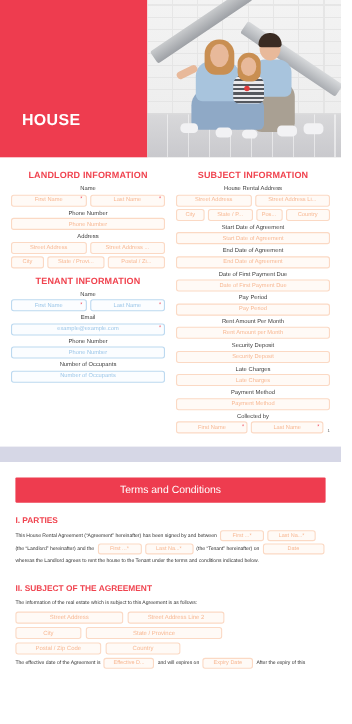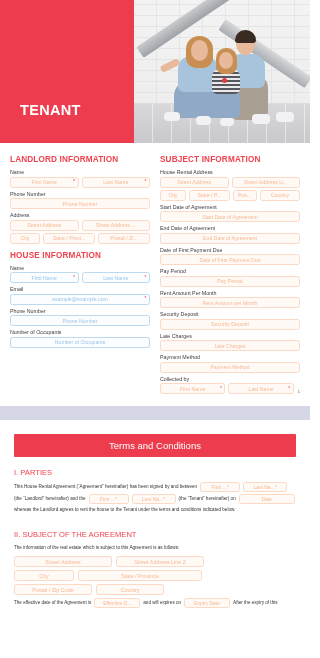--- a/index.html
+++ b/index.html
@@ -47,21 +47,21 @@
   .shirt-b{background:#a8c4dd;}
   .jeans{background:#8fa9c6;}
   .khaki{background:#a9a093;}
   .hair-d{background:#3a2b22;}
   .hair-l{background:#c98f52;}
   .stripe{background:repeating-linear-gradient(0deg,#55585e 0 2px,#e9e9ec 2px 4px);}
   .shoe{background:#f2f2f4;border-radius:4px;}
 
   
   .cols { display: flex; padding: 8px 10px 10px 10px; gap: 10px; }
-  .col { width: 140px; }
+  .col { width: 140px; text-align: center; }
   .sec-title { font-size: 8.2px; font-weight: bold; letter-spacing: .15px;
                margin: 4px 0 5px 0; }
   .sec-red { color: #f0434f; }
   .fld-label { font-size: 5.3px; color: #3b3b3b; margin: 3px 0 1.5px 0; }
   .row { display: flex; gap: 3px; margin-bottom: 2px; }
   .inp {
     height: 11px; border-radius: 2.5px; display: flex;
     align-items: center; justify-content: center;
     font-size: 5.2px; position: relative; flex: 1;
   }
@@ -73,21 +73,21 @@
 
   
   .gap { height: 14px; background: #d6d7e6; width: 310px; }
 
   
   .terms-page { padding: 14px 14px 0 14px; background:#fff; }
   .terms-banner {
     background: #ee3c4f; color: #fff; text-align: center;
     font-size: 9.5px; padding: 6px 0; border-radius: 1px; margin-bottom: 11px;
   }
-  .clause-h { color: #f0434f; font-size: 7.6px; font-weight: normal; margin: 6px 0 5px; }
+  .clause-h { color: #f0434f; font-size: 7.6px; font-weight: bold; margin: 6px 0 5px; }
   .para { font-size: 4.6px; color: #333; line-height: 1.75; }
   .inline-wrap { display: flex; flex-wrap: wrap; align-items: center;
                  gap: 2px 3px; font-size: 4.6px; color: #333; line-height: 1.75; }
   .inp-s { height: 10px; border: 1px solid #fbd9c4; background: #fffaf6;
            border-radius: 2.5px; color: #f7b893; font-size: 5px;
            display: flex; align-items: center; justify-content: center;
            position: relative; padding: 0 4px; }
   .w-first { width: 40px; } .w-last { width: 44px; }
   .w-date  { width: 56px; } .w-eff { width: 46px; }
   .addr-row { display:flex; gap:4px; margin-bottom:3px; }
@@ -96,21 +96,21 @@
           display:flex; align-items:center; justify-content:center; }
 </style>
 </head>
 <body>
 
 <div class="page">
 
   <div class="header">
     <div class="header-red">
       <div class="header-title">
-        <div>TENANT</div>
+        <div>HOUSE</div>
       </div>
     </div>
     <div class="header-photo">
       <div class="bricks"></div>
       <div class="floor"></div>
       <div class="roof-l"></div>
       <div class="roof-r"></div>
 
       <div class="fig khaki" style="left:96px;top:74px;width:38px;height:46px;border-radius:14px 14px 8px 8px;"></div>
       <div class="fig shirt-b" style="left:95px;top:54px;width:36px;height:34px;border-radius:12px 12px 6px 6px;"></div>
@@ -164,21 +164,21 @@
       <div class="row">
         <div class="inp pink">Street Address</div>
         <div class="inp pink">Street Address ...</div>
       </div>
       <div class="row">
         <div class="inp pink" style="flex:0 0 30px">City</div>
         <div class="inp pink">State / Provi...</div>
         <div class="inp pink">Postal / Zi...</div>
       </div>
 
-      <div class="sec-title sec-red" style="margin-top:7px">HOUSE INFORMATION</div>
+      <div class="sec-title sec-red" style="margin-top:7px">TENANT INFORMATION</div>
 
       <div class="fld-label">Name</div>
       <div class="row">
         <div class="inp blue">
             <span>First Name</span>
             <span class="ast">*</span>
           </div>
         <div class="inp blue">
             <span>Last Name</span>
             <span class="ast">*</span>

